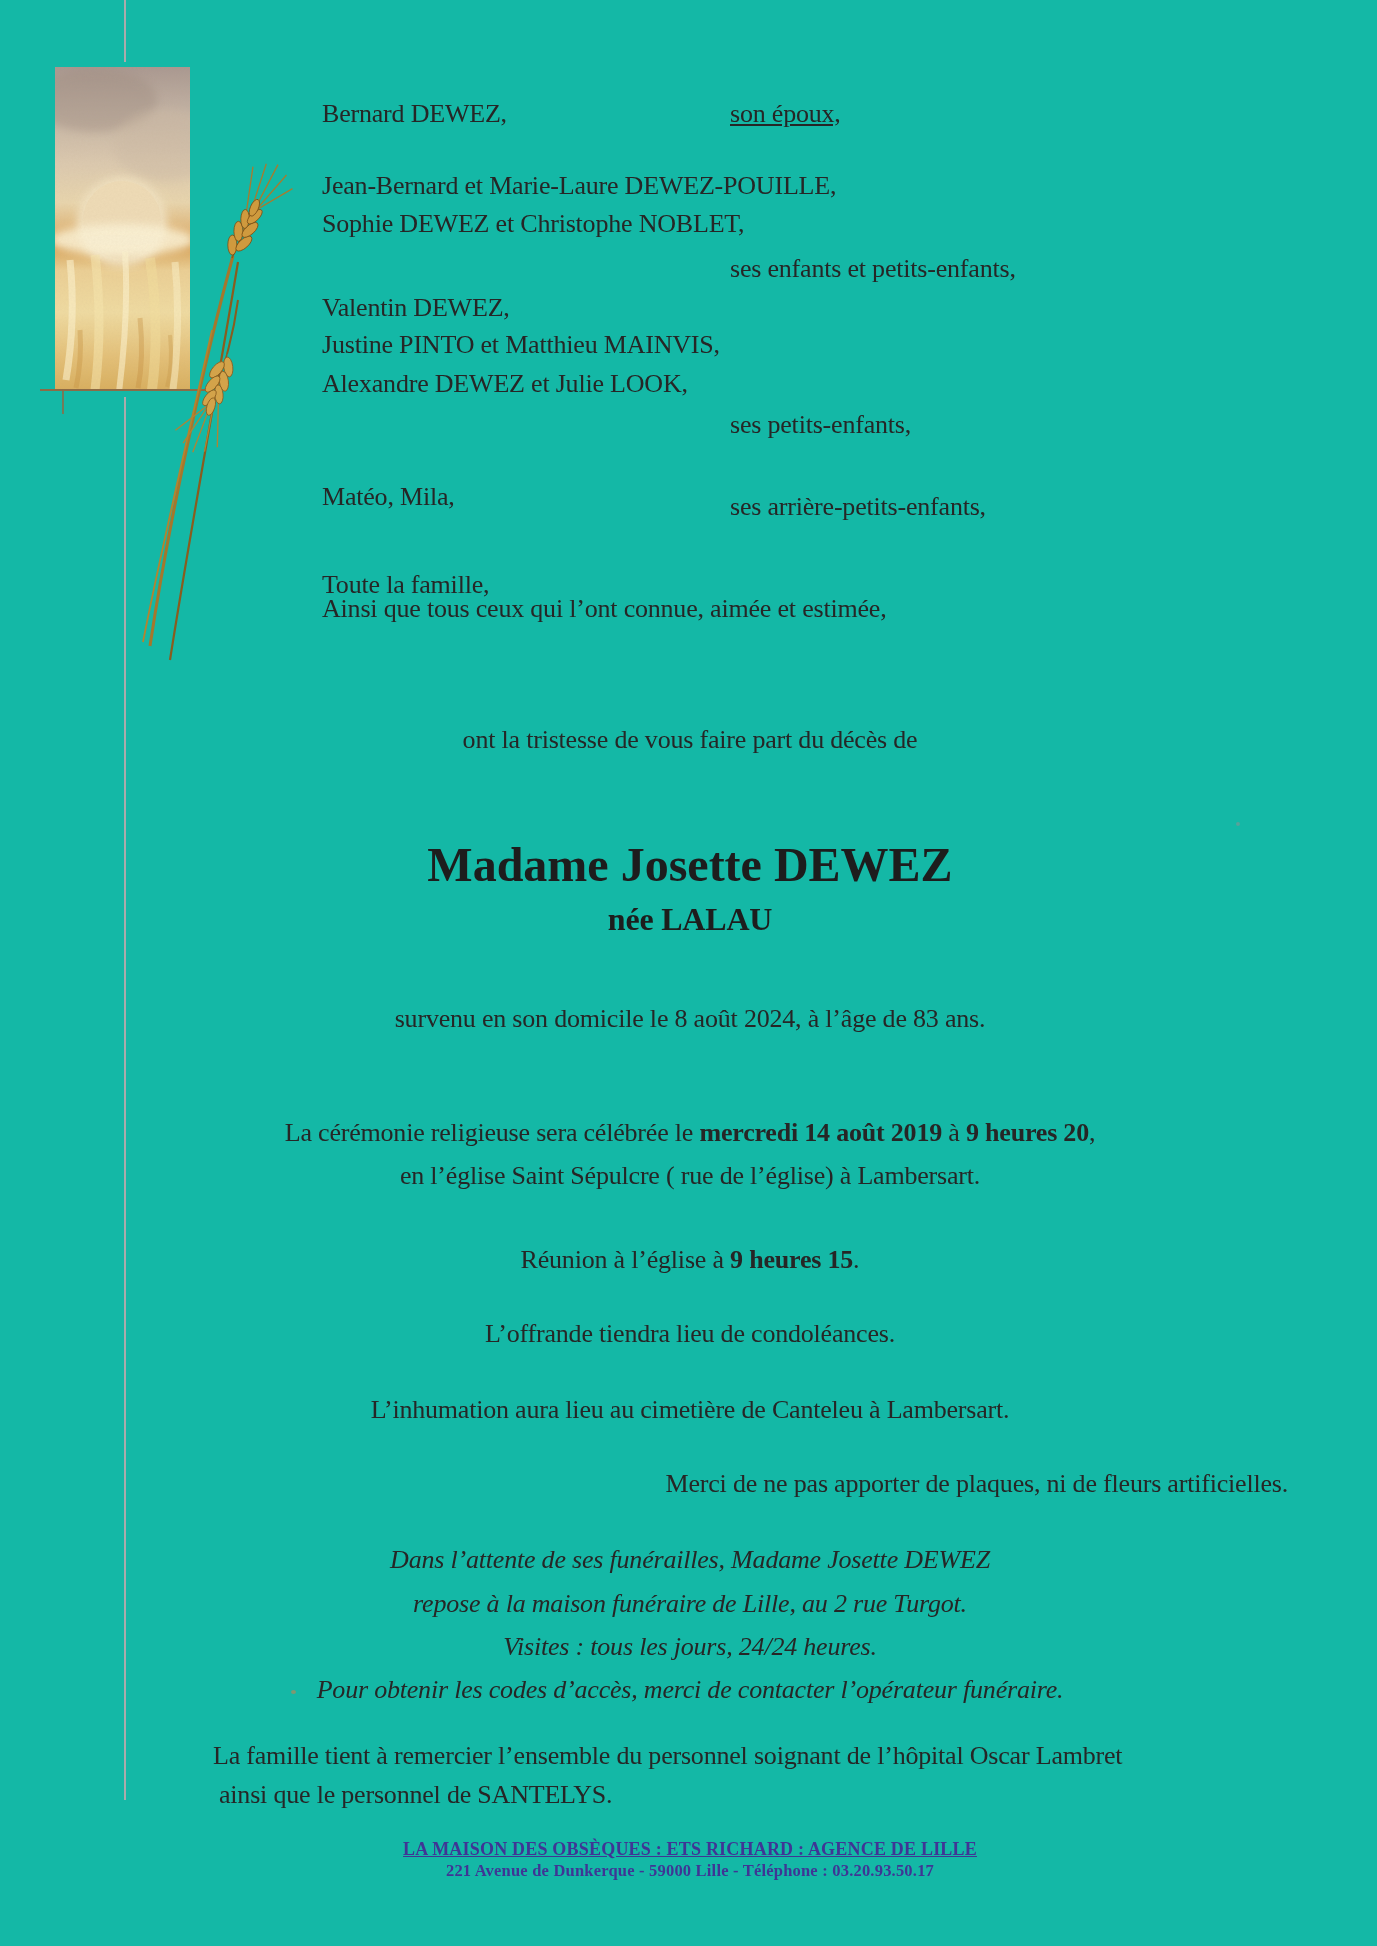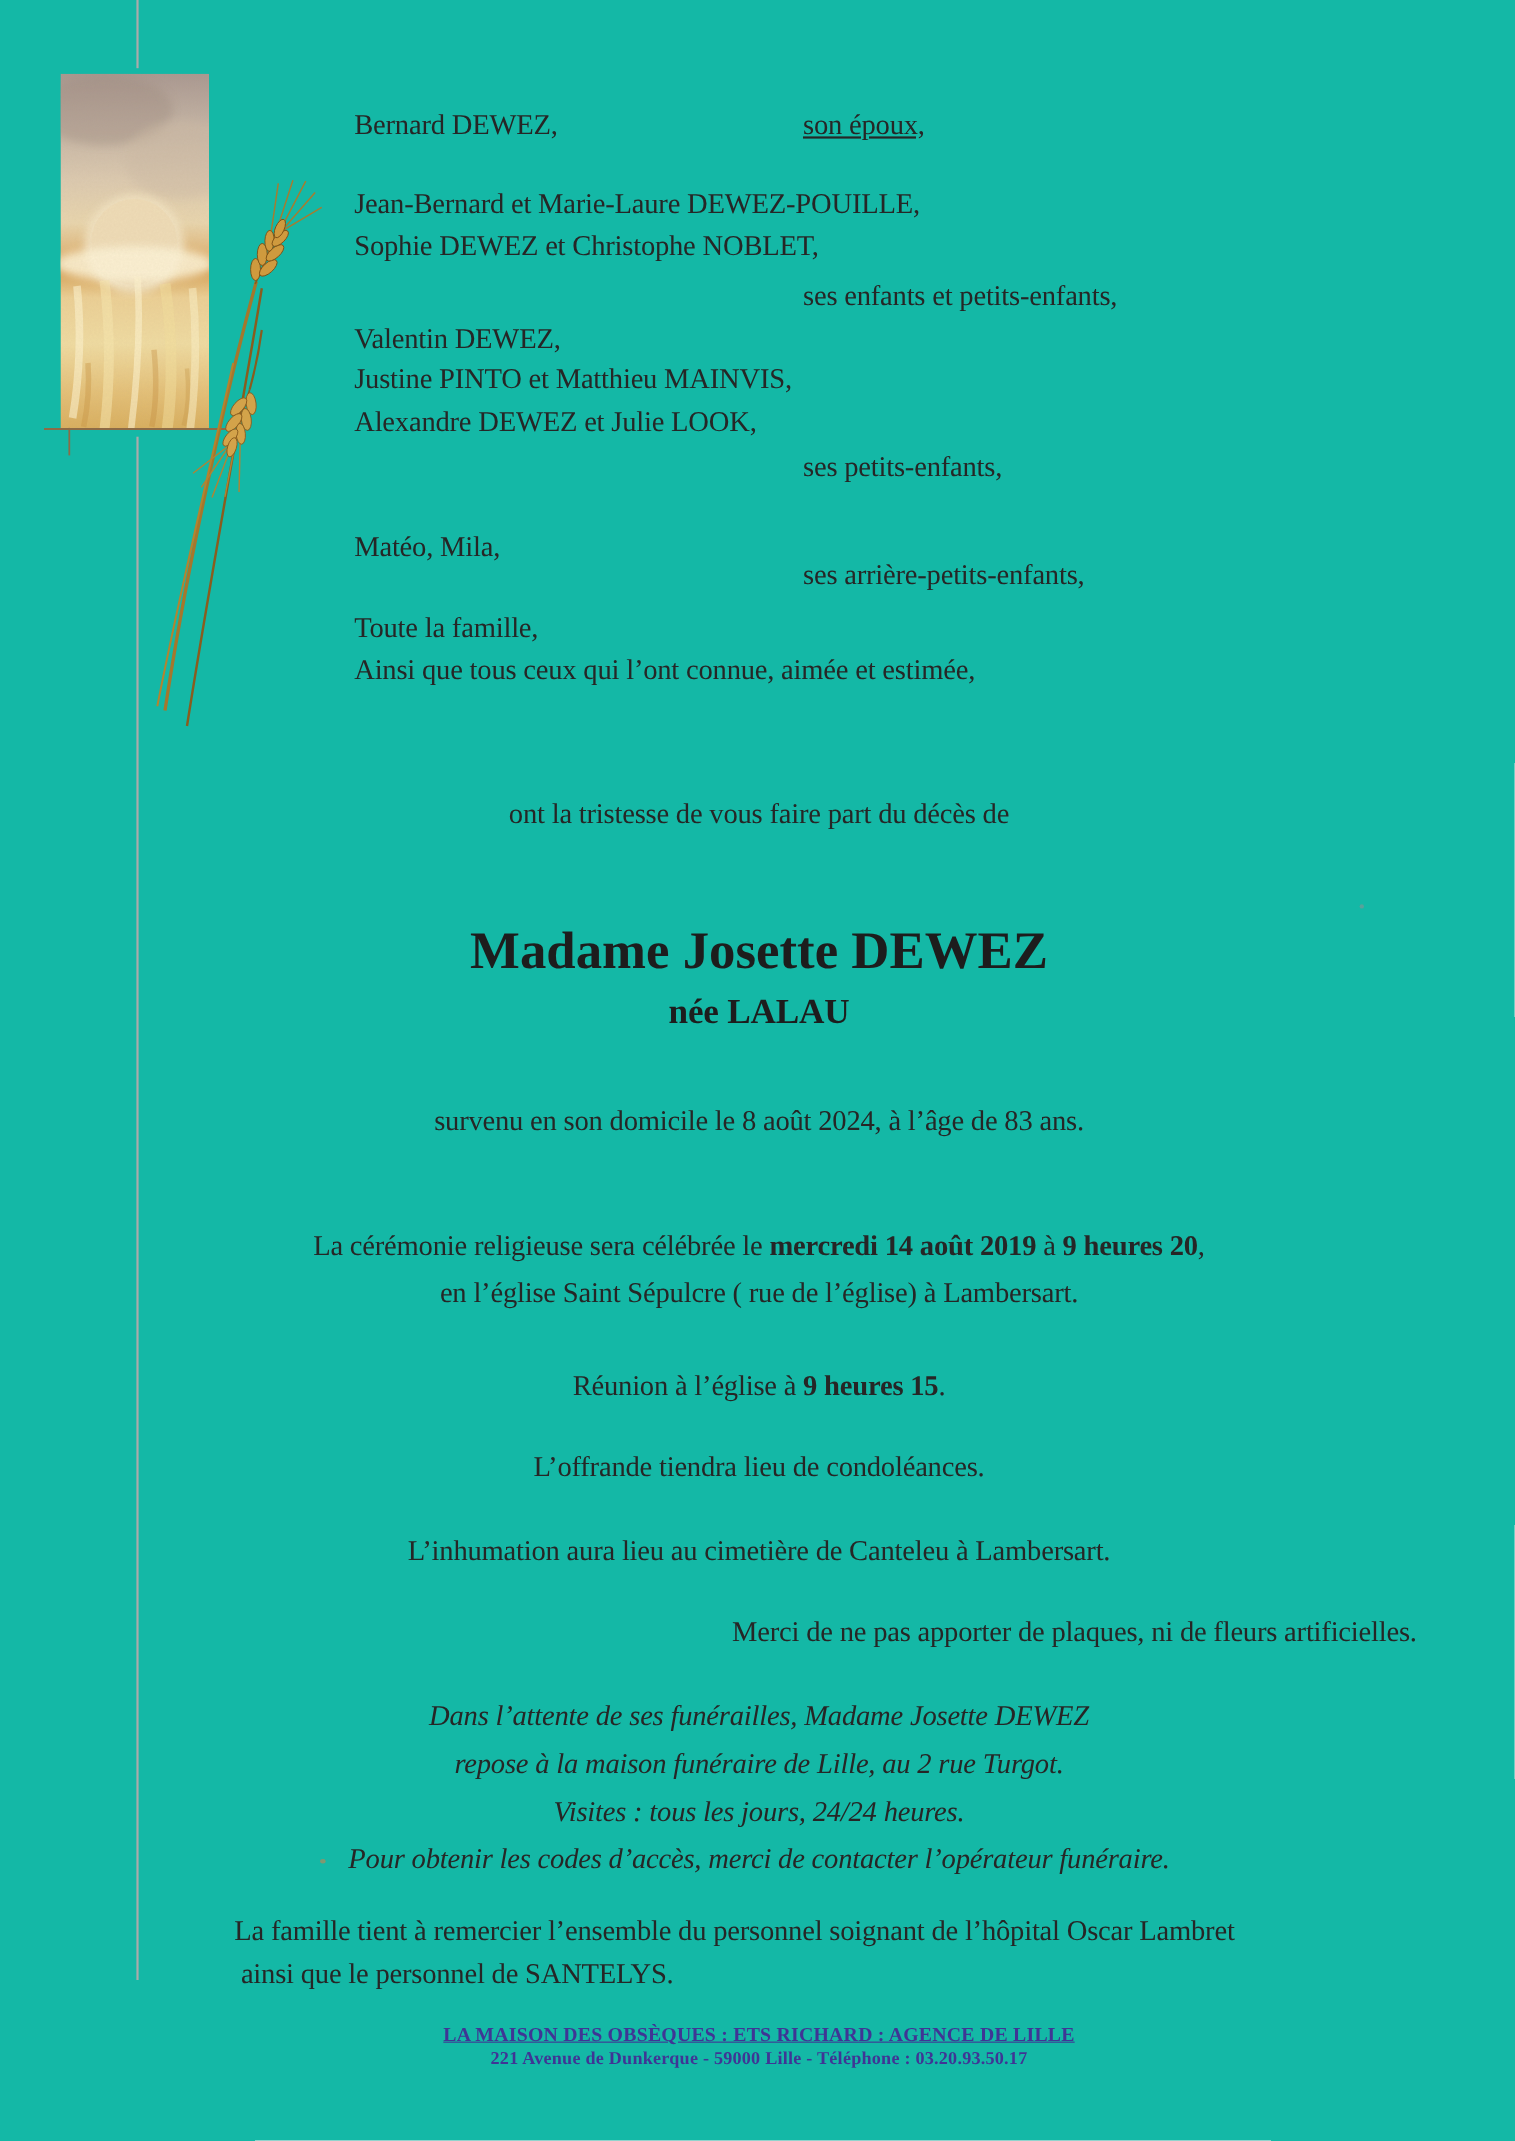--- a/index.html
+++ b/index.html
@@ -135,23 +135,23 @@
   <div class="ln" style="top:170px;left:322px;">Jean-Bernard et Marie-Laure DEWEZ-POUILLE,</div>
   <div class="ln" style="top:208px;left:322px;">Sophie DEWEZ et Christophe NOBLET,</div>
   <div class="ln" style="top:253px;left:730px;">ses enfants et petits-enfants,</div>
 
   <div class="ln" style="top:292px;left:322px;">Valentin DEWEZ,</div>
   <div class="ln" style="top:329px;left:322px;">Justine PINTO et Matthieu MAINVIS,</div>
   <div class="ln" style="top:368px;left:322px;">Alexandre DEWEZ et Julie LOOK,</div>
   <div class="ln" style="top:409px;left:730px;">ses petits-enfants,</div>
 
   <div class="ln" style="top:481px;left:322px;">Matéo, Mila,</div>
-  <div class="ln" style="top:507px;left:730px;text-align:center;">ses arrière-petits-enfants,</div>
+  <div class="ln" style="top:491px;left:730px;text-align:center;">ses arrière-petits-enfants,</div>
 
-  <div class="ln" style="top:555px;left:322px;">Toute la famille,</div>
+  <div class="ln" style="top:569px;left:322px;">Toute la famille,</div>
   <div class="ln" style="top:593px;left:322px;">Ainsi que tous ceux qui l’ont connue, aimée et estimée,</div>
 
   <div class="ln ctr" style="top:724px;">ont la tristesse de vous faire part du décès de</div>
   <div class="ln ctr deceased" style="top:836px;">Madame Josette DEWEZ</div>
   <div class="ln ctr maiden" style="top:900px;">née LALAU</div>
   <div class="ln ctr" style="top:1003px;">survenu en son domicile le 8 août 2024, à l’âge de 83 ans.</div>
 
   <div class="ln ctr" style="top:1117px;"><span>La cérémonie religieuse sera célébrée le </span><b class="b">mercredi 14 août 2019</b><span> à </span><b class="b">9 heures 20</b><span>,</span></div>
   <div class="ln ctr" style="top:1160px;">en l’église Saint Sépulcre ( rue de l’église) à Lambersart.</div>
 

